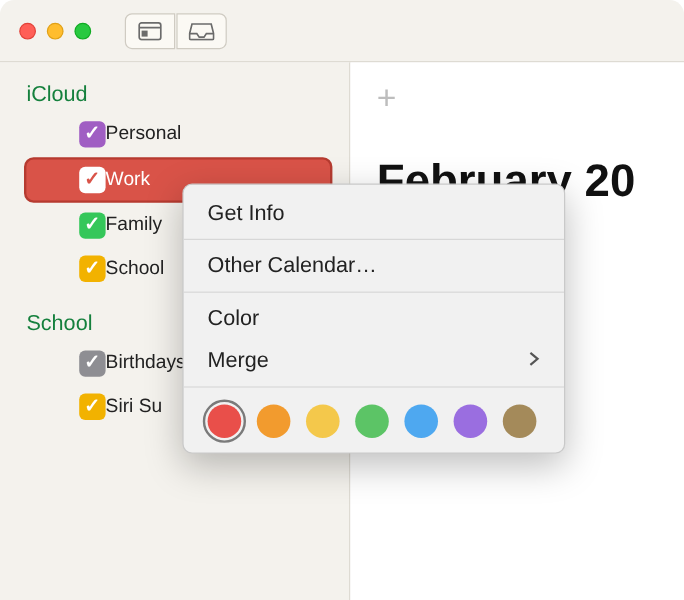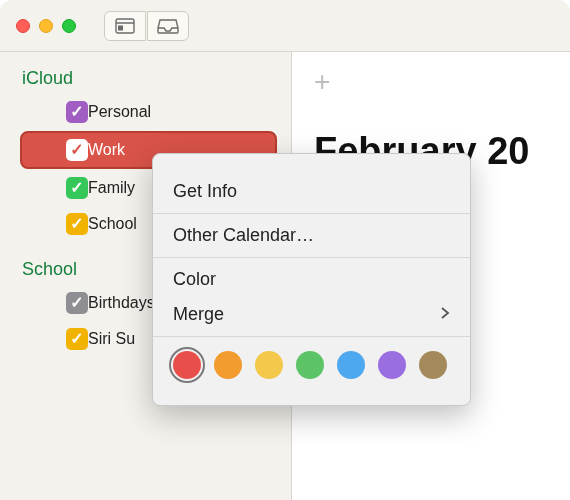--- a/index.html
+++ b/index.html
@@ -124,21 +124,21 @@
     }
     .context-menu {
       position: absolute;
       top: 153px;
       left: 152px;
       width: 319px;
       background: #f1f1f1;
       border: 1px solid #c9c9c9;
       border-radius: 8px;
       box-shadow: 0 10px 30px rgba(0,0,0,0.25);
-      padding: 20px 0;
+      padding: 6px 0;
       font-size: 18px;
       color: #222;
       z-index: 100;
     }
     .menu-item {
       padding: 7px 20px;
       display: flex;
       align-items: center;
       justify-content: space-between;
     }

